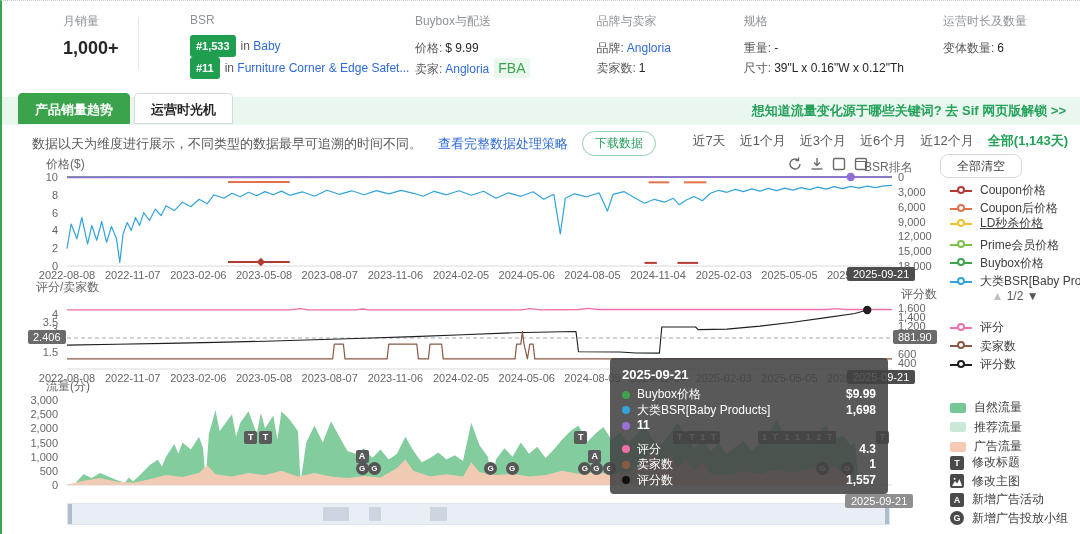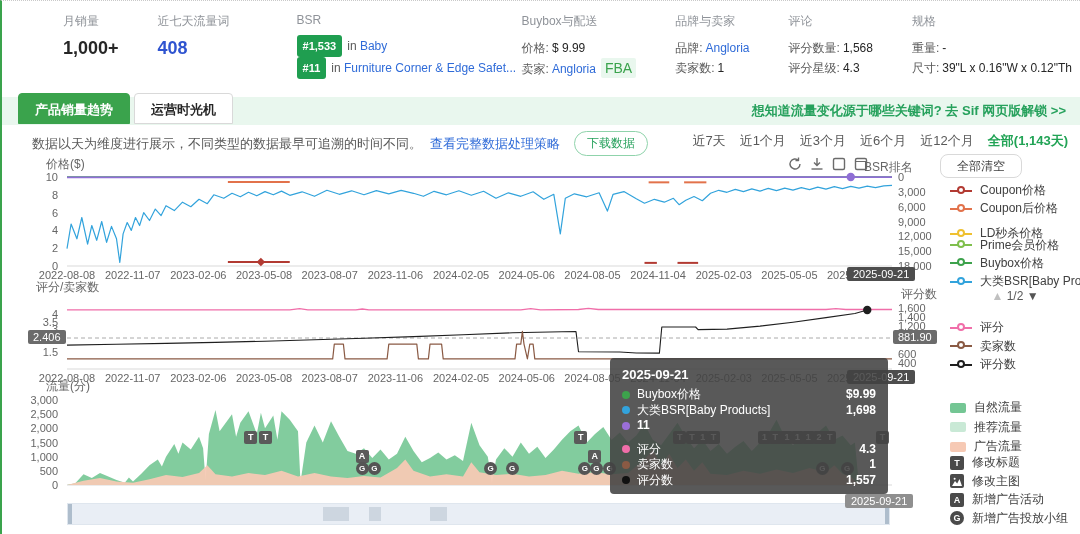--- a/index.html
+++ b/index.html
@@ -81,44 +81,35 @@
 </style>
 </head>
 <body>
 
 <div id="app">
   <div class="hdr" id="hdr">
       <div class="hcol" style="width: 62px;">
         <div class="hlabel">月销量</div>
         <div class="hline"><span class="hbig">1,000+</span></div>
       </div>
-      <div class="hcol" style="width: 86px;">
-        <div class="hlabel">近七天流量词</div>
-        <div class="hline"><span class="hbig blue">408</span></div>
-      </div>
       <div class="vdiv"></div>
       <div class="hcol" style="width: 186px;">
         <div class="hlabel">BSR</div>
         <div class="hline"><span class="badge-green">#1,533</span><span>in </span><span class="link">Baby</span></div>
         <div class="hline"><span class="badge-green">#11</span><span>in </span><span class="link">Furniture Corner &amp; Edge Safet...</span></div>
       </div>
       <div class="hcol" style="width: 150px;">
         <div class="hlabel">Buybox与配送</div>
         <div class="hline"><span class="k">价格:</span><span class="v">$ 9.99</span></div>
         <div class="hline"><span class="k">卖家:</span><span class="link">Angloria</span><span class="tag-fba">FBA</span></div>
       </div>
       <div class="hcol" style="width: 114px;">
         <div class="hlabel">品牌与卖家</div>
         <div class="hline"><span class="k">品牌:</span><span class="link">Angloria</span></div>
         <div class="hline"><span class="k">卖家数:</span><span class="v">1</span></div>
-      </div>
-      <div class="hcol" style="width: 124px;">
-        <div class="hlabel">评论</div>
-        <div class="hline"><span class="k">评分数量:</span><span class="v">1,568</span></div>
-        <div class="hline"><span class="k">评分星级:</span><span class="v">4.3</span></div>
       </div>
       <div class="hcol" style="width: 168px;">
         <div class="hlabel">规格</div>
         <div class="hline"><span class="k">重量:</span><span class="v">-</span></div>
         <div class="hline"><span class="k">尺寸:</span><span class="v">39"L x 0.16"W x 0.12"Th</span></div>
       </div>
       <div class="hcol" style="width: 140px;">
         <div class="hlabel">运营时长及数量</div>
         <div class="hline"><span class="k">变体数量:</span><span class="v">6</span></div>
       </div>
@@ -126,21 +117,21 @@
 
   <div class="banner-strip"></div>
   <div class="tabs">
     <div class="tab active">产品销量趋势</div>
     <div class="tab">运营时光机</div>
   </div>
   <div class="promo">想知道流量变化源于哪些关键词? 去 Sif 网页版解锁 &gt;&gt;</div>
 
   <div class="info-row">
     <span>数据以天为维度进行展示，不同类型的数据最早可追溯的时间不同。</span>
-    <span class="link" style="margin-left:8px;text-align:center;">查看完整数据处理策略</span>
+    <span class="link" style="margin-left:16px;text-align:center;">查看完整数据处理策略</span>
     <span class="btn-dl">下载数据</span>
   </div>
   <div class="ranges" id="ranges">
       <span>近7天</span>
       <span>近1个月</span>
       <span>近3个月</span>
       <span>近6个月</span>
       <span>近12个月</span>
       <span class="active">全部(1,143天)</span>
     </div>
@@ -291,21 +282,21 @@
           <i style="border-color: rgb(178, 58, 50);"></i>
         </span>
         <span>Coupon价格</span>
       </div>
       <div class="lg-item" style="top: 199.2px;">
         <span class="lg-line" style="background: rgb(226, 114, 75);">
           <i style="border-color: rgb(226, 114, 75);"></i>
         </span>
         <span>Coupon后价格</span>
       </div>
-      <div class="lg-item" style="top: 224px;">
+      <div class="lg-item" style="top: 214px; text-decoration: underline;">
         <span class="lg-line" style="background: rgb(239, 192, 48);">
           <i style="border-color: rgb(239, 192, 48);"></i>
         </span>
         <span>LD秒杀价格</span>
       </div>
       <div class="lg-item" style="top: 235.6px;">
         <span class="lg-line" style="background: rgb(127, 191, 77);">
           <i style="border-color: rgb(127, 191, 77);"></i>
         </span>
         <span>Prime会员价格</span>

